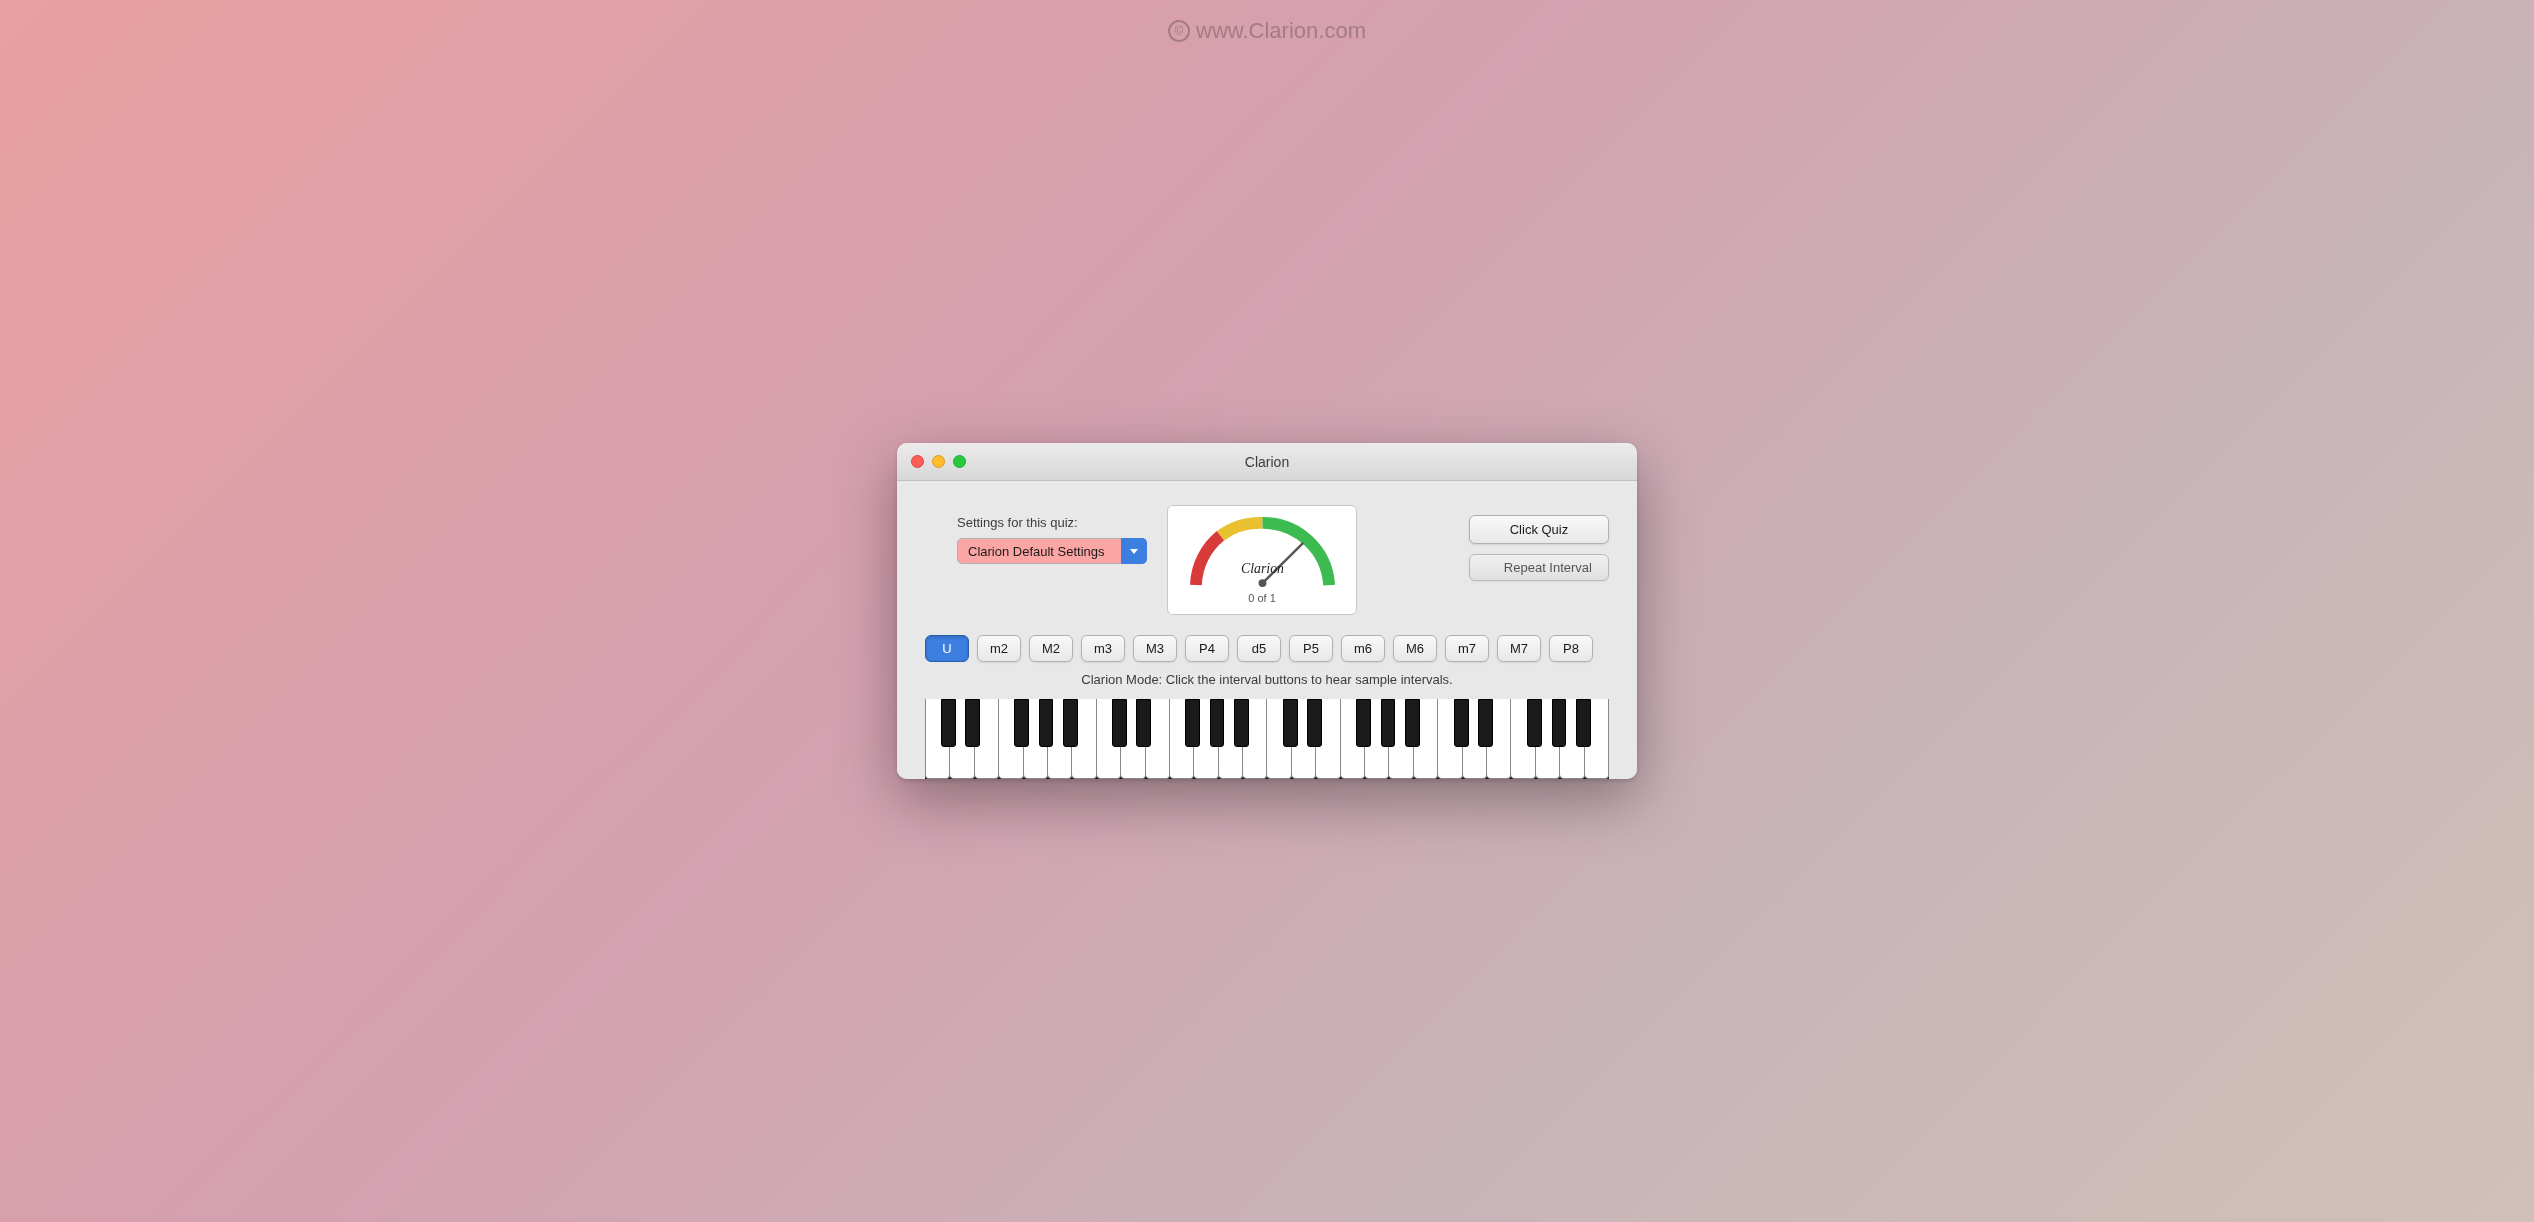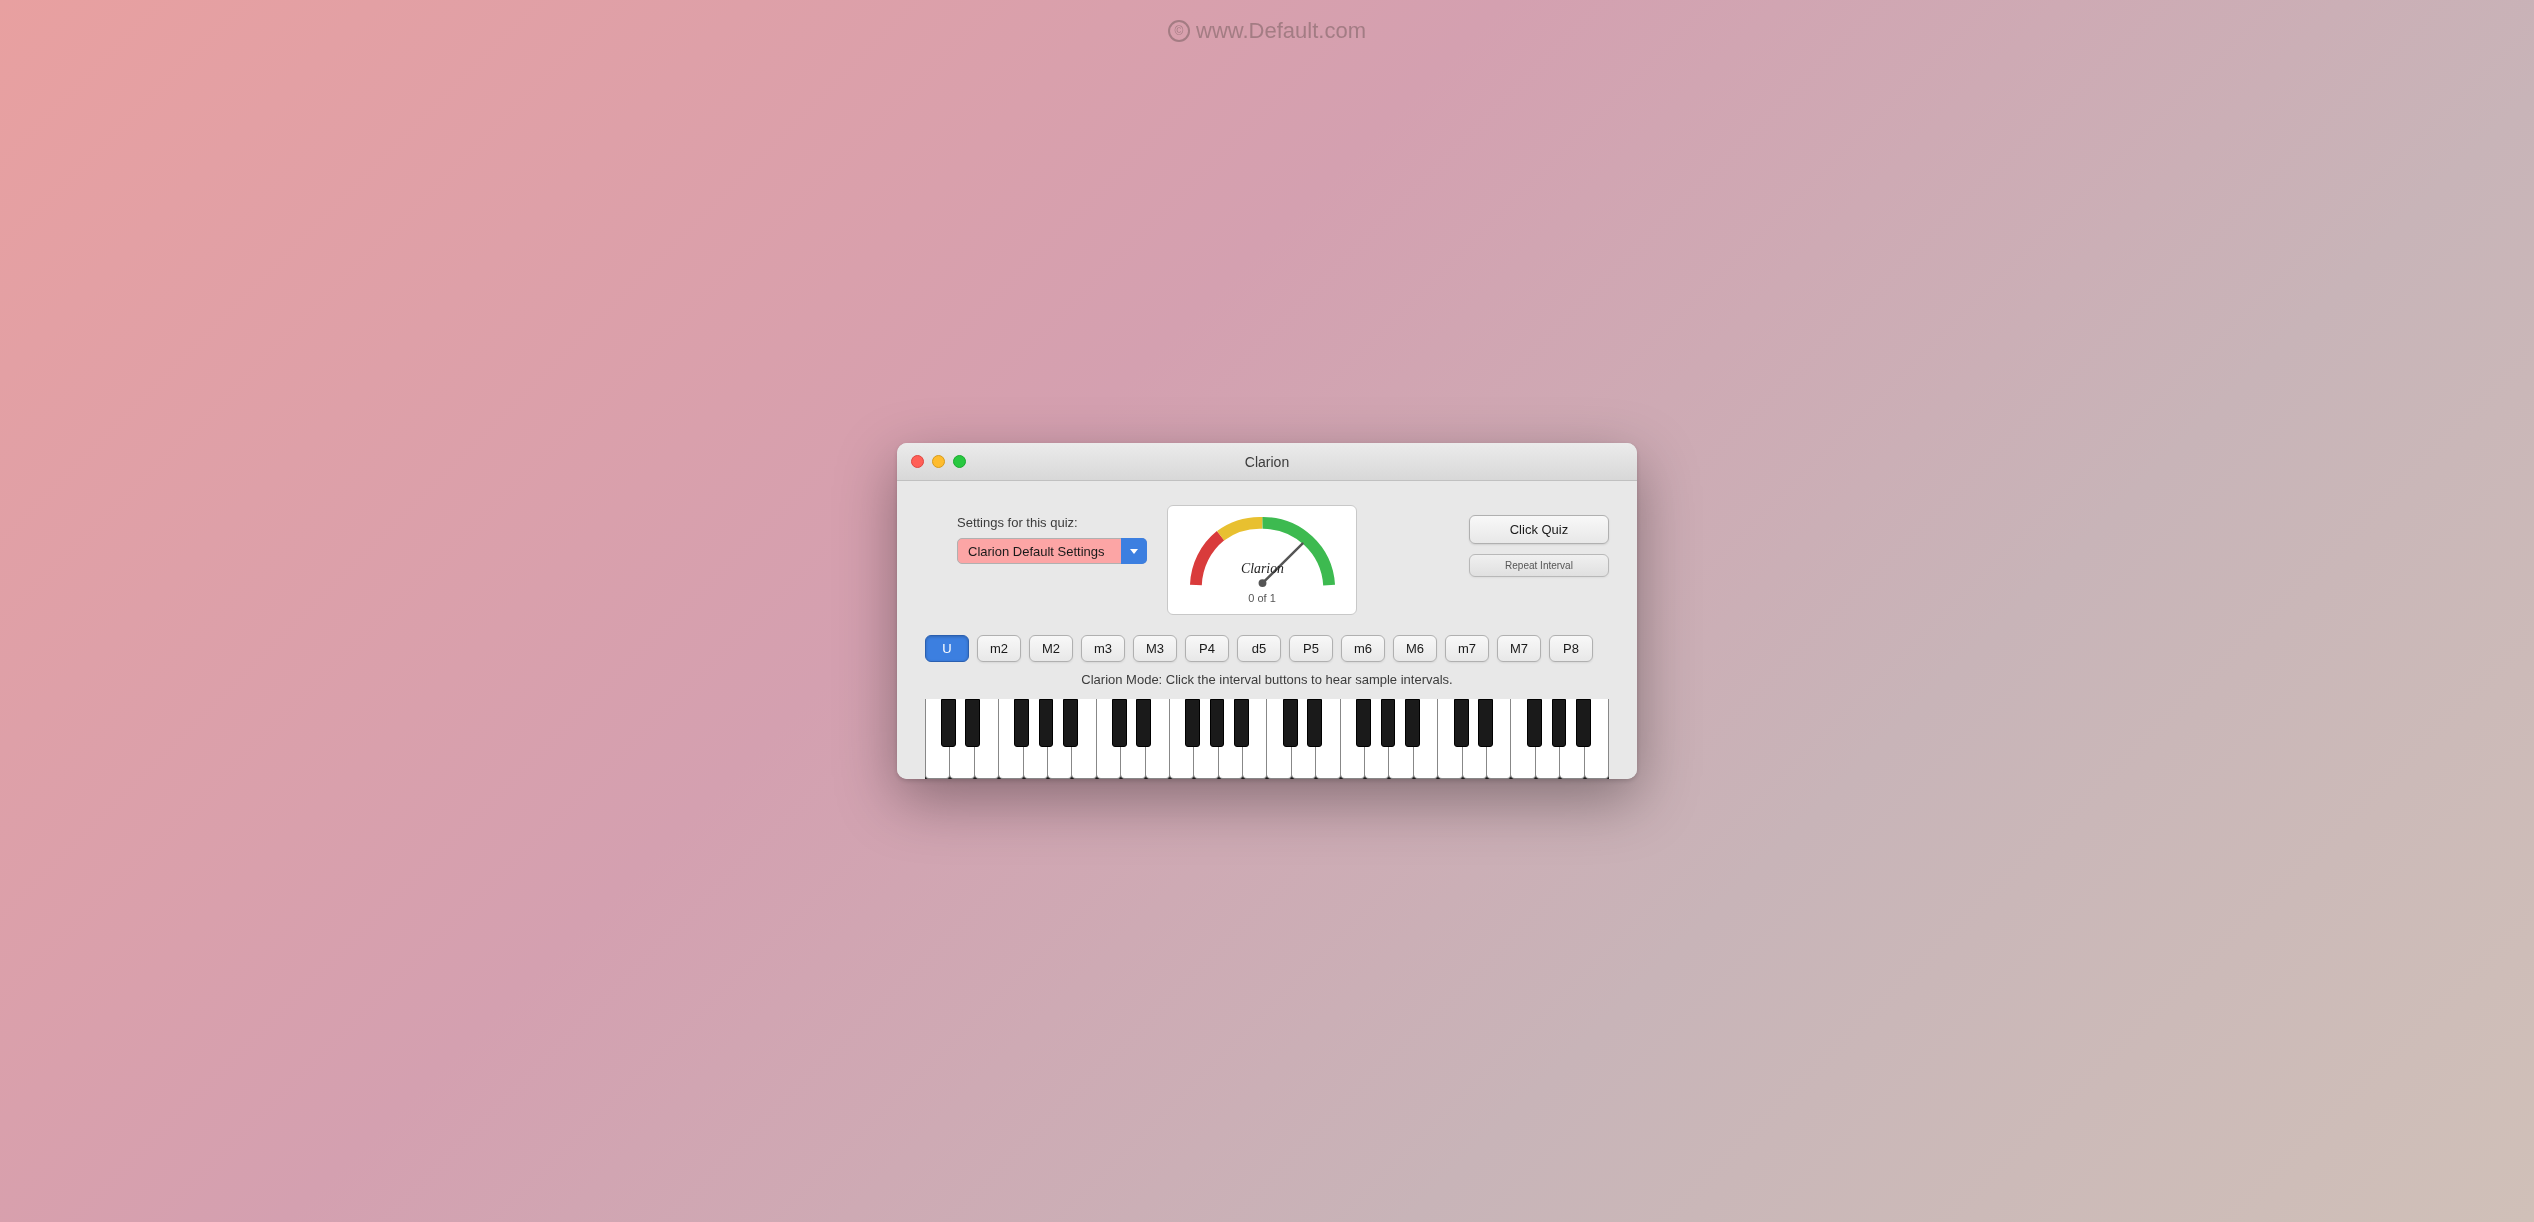--- a/index.html
+++ b/index.html
@@ -198,25 +198,25 @@
       min-width: 140px;
       text-align: center;
       box-shadow: 0 1px 2px rgba(0,0,0,0.1);
     }
 
     .btn-repeat {
       background: linear-gradient(to bottom, #f0f0f0, #e0e0e0);
       border: 1px solid #b8b8b8;
       border-radius: 6px;
       padding: 5px 16px;
-      font-size: 10px;
+      font-size: 13px;
       color: #555;
       cursor: pointer;
       min-width: 140px;
-      text-align: center;
+      text-align: right;
       box-shadow: 0 1px 2px rgba(0,0,0,0.05);
     }
 
     
     .interval-row {
       display: flex;
       gap: 8px;
       align-items: center;
       margin-bottom: 10px;
     }
@@ -298,21 +298,21 @@
       pointer-events: all;
       z-index: 2;
       border: 1px solid #000;
     }
   </style>
 </head>
 <body>
 
 <div class="watermark">
   <span class="watermark-icon">©</span>
-  <span>www.Default.com</span>
+  <span>www.Clarion.com</span>
 </div>
 
 <div class="window">
   <div class="titlebar">
     <div class="traffic-lights">
       <div class="traffic-light close"></div>
       <div class="traffic-light minimize"></div>
       <div class="traffic-light maximize"></div>
     </div>
     <span class="window-title">Clarion</span>

